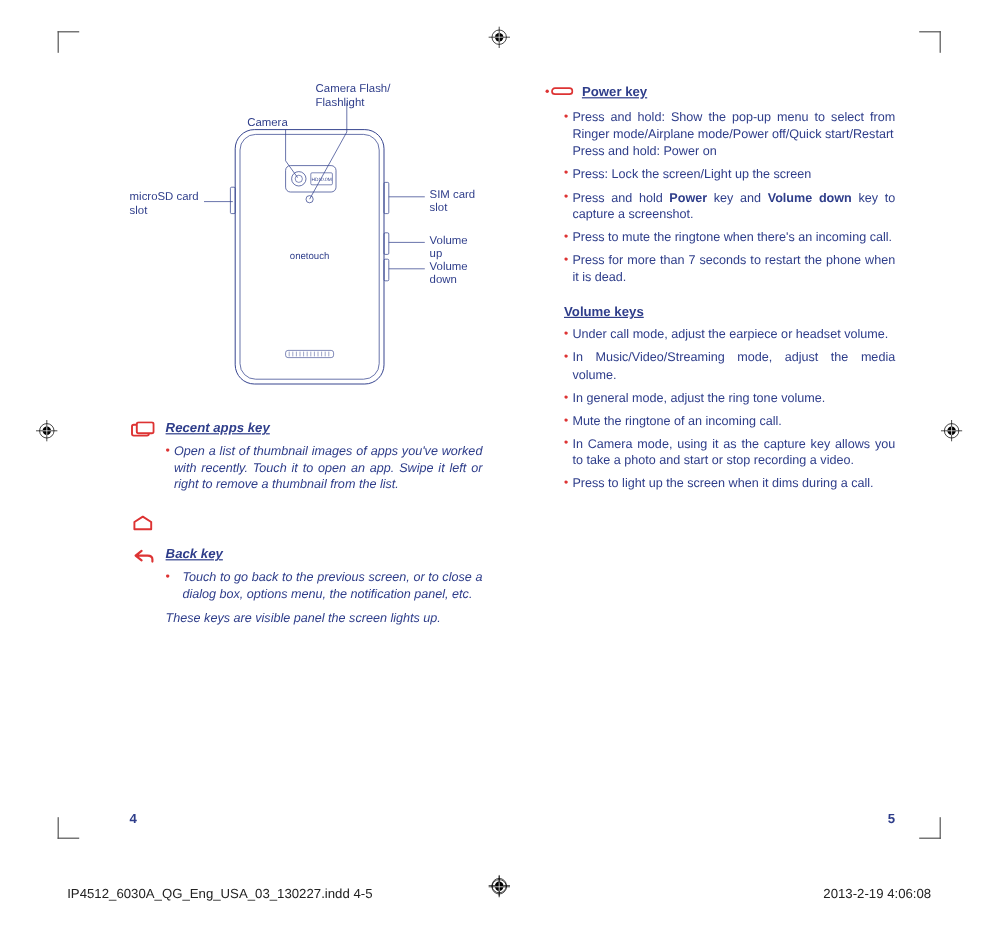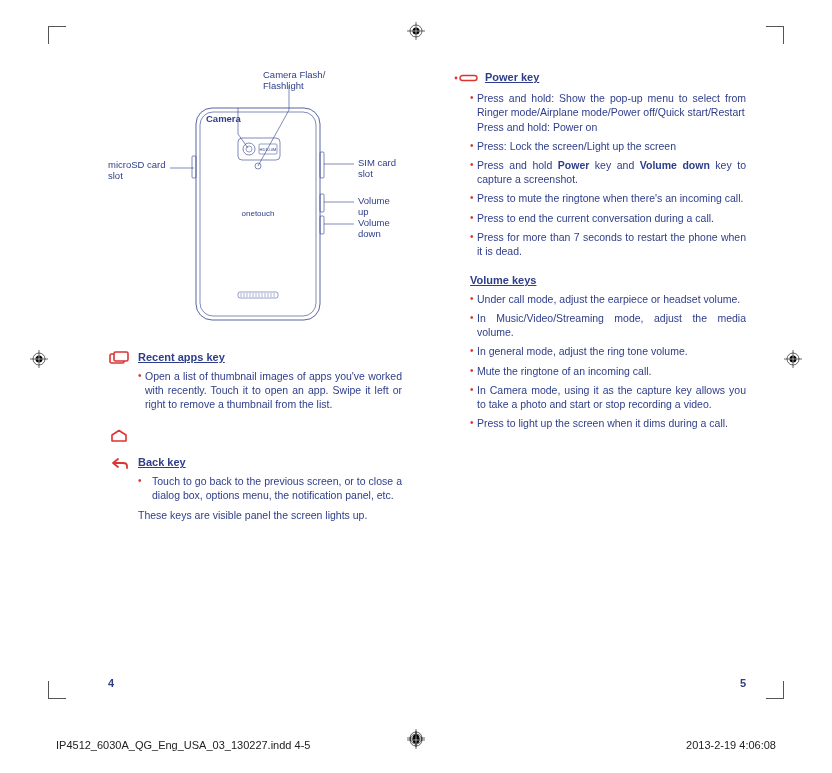--- a/index.html
+++ b/index.html
@@ -22,21 +22,21 @@
   .diagram-wrap { position: relative; height: 266px; margin-bottom: 14px; }
   .phone-svg { position: absolute; left: 72px; top: 24px; }
   .callout { position: absolute; font-size: 9.5px; color: #2e3d8a; line-height: 1.15; }
   .callout-line { stroke: #2e3d8a; stroke-width: 0.6; fill: none; }
   ul.bullets { list-style: none; padding: 0; margin: 0; }
   ul.bullets > li { position: relative; padding-left: 7px; margin-bottom: 5px; text-align: justify; }
   ul.bullets > li::before { content: "•"; position: absolute; left: 0; top: 0; color: #d33; font-size: 10px; }
   .sect-title { color: #2e3d8a; font-weight: bold; text-decoration: underline; font-size: 11px; margin-bottom: 4px; }
   .key-row { display: flex; gap: 8px; margin-bottom: 12px; }
   .key-icon { flex: 0 0 22px; display: flex; align-items: flex-start; justify-content: center; padding-top: 1px; }
-  .key-body { flex: 1 1 auto; }
+  .key-body { flex: 1 1 auto; font-style: italic; }
   .key-body-pad { padding-left: 8px; }
   .closing { font-size: 10.5px; margin-top: 2px; }
   .bold { font-weight: bold; }
   .pwr-row { margin-bottom: 6px; }
   .pwr-icon { display: inline-block; vertical-align: middle; margin-right: 4px; }
   .pageno-left { position: absolute; left: 108px; bottom: 84px; font-size: 11px; font-weight: bold; color: #2e3d8a; }
   .pageno-right { position: absolute; right: 86px; bottom: 84px; font-size: 11px; font-weight: bold; color: #2e3d8a; }
   .footer { position: absolute; left: 56px; right: 56px; bottom: 22px; display: flex; align-items: flex-end; justify-content: space-between; font-size: 11px; color: #222; font-family: Arial, sans-serif; }
   .footer-mid { position: absolute; left: 50%; transform: translateX(-50%); }
   .just { text-align: justify; }
@@ -144,21 +144,21 @@
 
         <line class="callout-line" x1="216" y1="94" x2="246" y2="94"></line>
 
         <line class="callout-line" x1="216" y1="132" x2="246" y2="132"></line>
 
         <line class="callout-line" x1="216" y1="154" x2="246" y2="154"></line>
       </svg>
 
       <div class="callout" style="left:155px; top:0; white-space:pre; text-align:left;">Camera Flash/
 Flashlight</div>
-      <div class="callout" style="left:98px; top:44px;font-weight:bold;">Camera</div>
+      <div class="callout" style="left:98px; top:28px;">Camera</div>
       <div class="callout" style="left:0px; top:90px; white-space:pre;">microSD card
 slot</div>
       <div class="callout" style="left:250px; top:88px;">SIM card slot</div>
       <div class="callout" style="left:250px; top:126px;">Volume up</div>
       <div class="callout" style="left:250px; top:148px;">Volume down</div>
     </div>
 
     <div class="key-row">
       <div class="key-icon">
         <svg width="20" height="14">
@@ -213,21 +213,20 @@
     <ul class="bullets" style="padding-left:18px;">
       <li class="just">
         <div style="text-align:justify;">Press and hold: Show the pop-up menu to select from Ringer mode/Airplane mode/Power off/Quick start/Restart</div>
         <div>Press and hold: Power on</div>
       </li>
       <li class="just">Press: Lock the screen/Light up the screen</li>
       <li class="just">
         <span>Press and hold </span><span class="bold">Power</span><span> key and </span><span class="bold">Volume down</span><span> key to capture a screenshot.</span>
       </li>
       <li class="just">Press to mute the ringtone when there's an incoming call.</li>
-      <li class="just">Press to end the current conversation during a call.</li>
       <li class="just">Press for more than 7 seconds to restart the phone when it is dead.</li>
     </ul>
 
     <div style="height:10px;"></div>
 
     <div class="sect-title" style="padding-left:18px;">Volume keys</div>
     <ul class="bullets" style="padding-left:18px;">
       <li class="just">Under call mode, adjust the earpiece or headset volume.</li>
       <li class="just">In Music/Video/Streaming mode, adjust the media volume.</li>
       <li class="just">In general mode, adjust the ring tone volume.</li>

